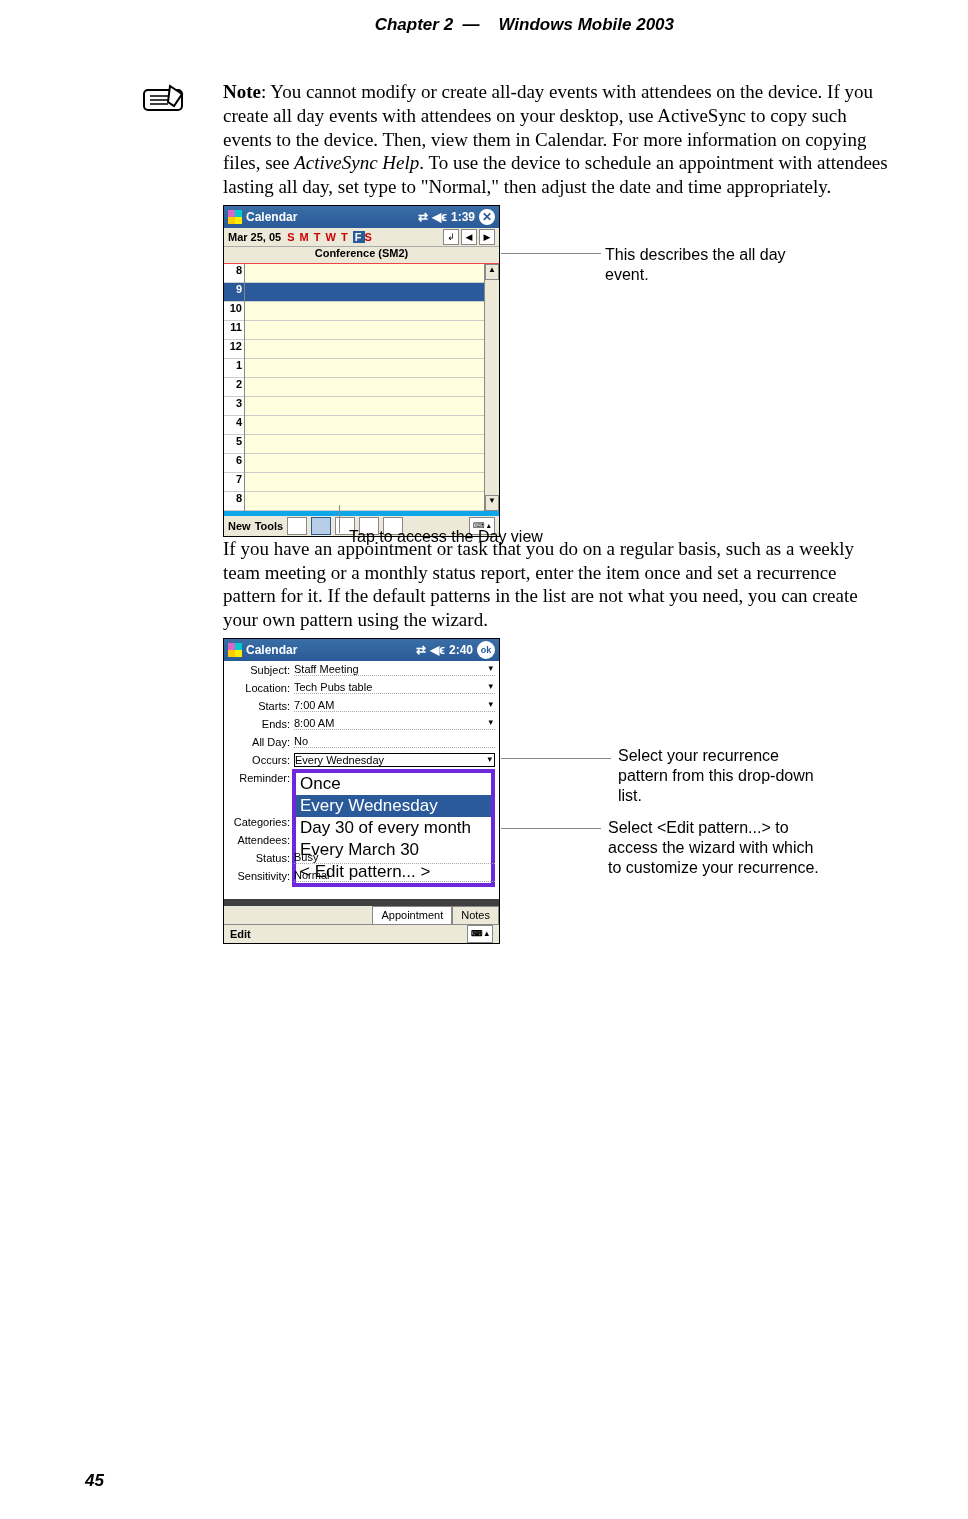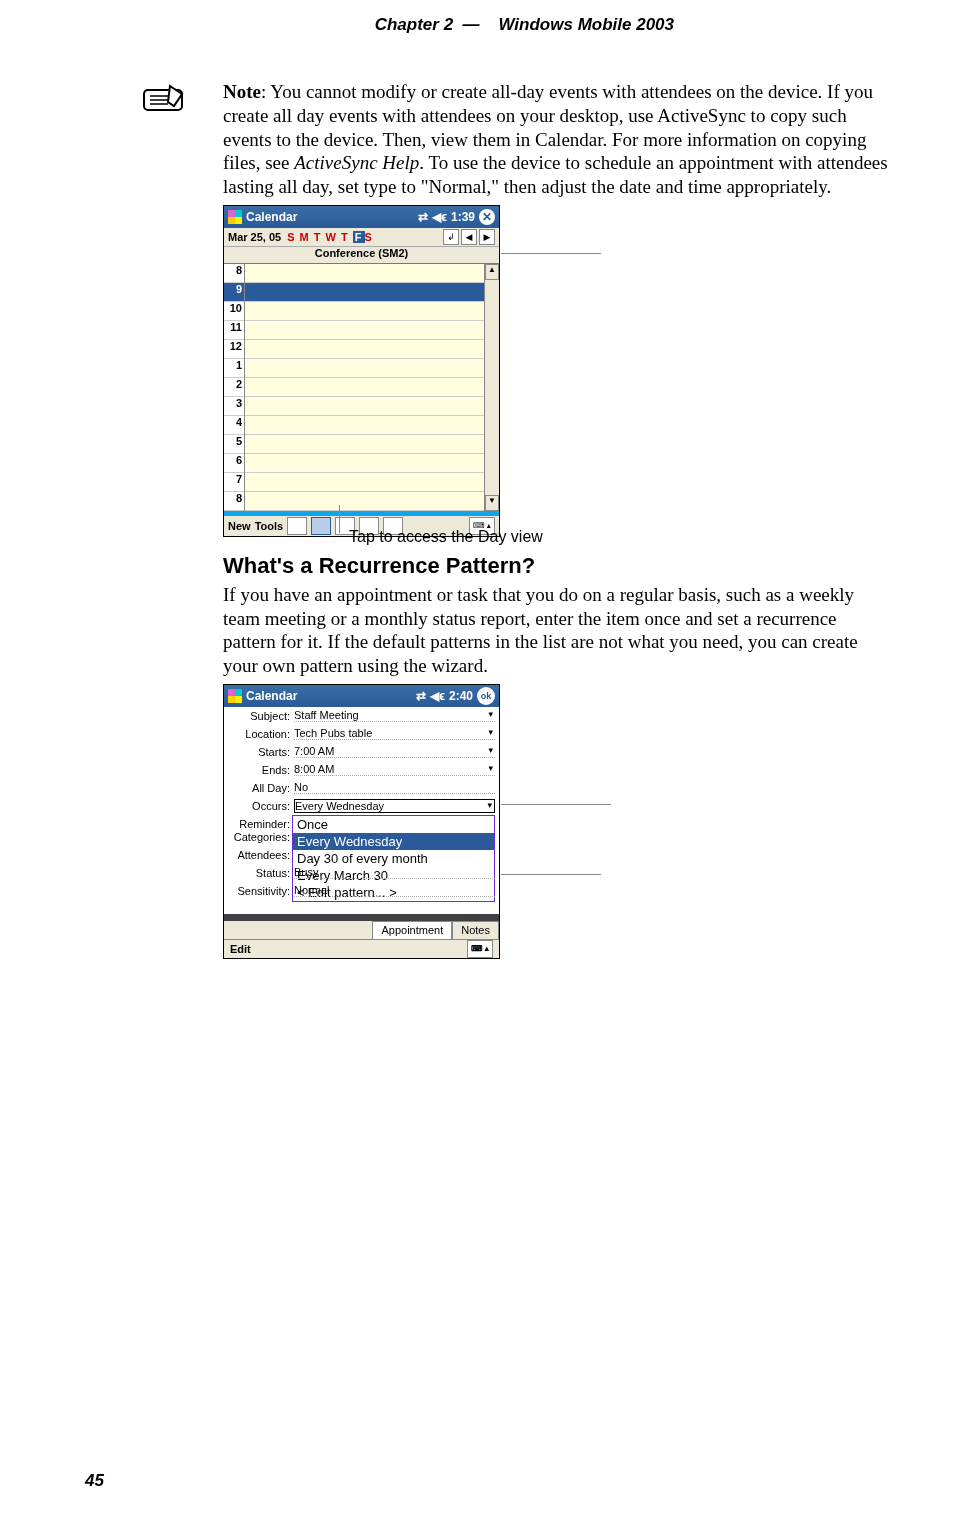--- a/index.html
+++ b/index.html
@@ -110,21 +110,21 @@
   .tool-btn{width:18px;height:16px;border:1px solid #888;background:#fff;}
   .tool-btn.sel{background:#b8cde8;border-color:#2a5a99;}
   .kb-btn{margin-left:auto;width:24px;height:16px;border:1px solid #888;background:#fff;font-size:8px;display:flex;align-items:center;justify-content:center;}
 
   
   .form-body{background:#fff;}
   .form-row{display:flex;align-items:center;height:18px;padding:0 4px;}
   .form-label{width:62px;text-align:right;font-size:11px;padding-right:4px;}
   .form-val{flex:1;font-size:11px;border-bottom:1px dotted #aaa;position:relative;}
   .form-val.dd::after{content:"▾";position:absolute;right:2px;top:0;font-size:9px;}
-  .dropdown-list{border:1px solid #6d28d9;margin:0 4px;font-size:13px;background:#fff;}
+  .dropdown-list{border:4px solid #6d28d9;margin:0 4px;font-size:17px;background:#fff;}
   .dd-item{padding:1px 4px;}
   .dd-item.sel{background:#2a5a99;color:#fff;}
   .tabs-row{height:18px;background:#ece9d8;display:flex;border-top:7px solid #404040;justify-content:flex-end;}
   .tab{padding:2px 8px;border:1px solid #888;border-bottom:none;font-size:11px;background:#ece9d8;}
   .tab.active{background:#fff;}
   .edit-bar{height:18px;background:#ece9d8;border-top:1px solid #888;display:flex;align-items:center;padding:0 6px;font-size:11px;font-weight:bold;}
   .edit-bar .kb-btn{margin-left:auto;}
 
   .callout {
     position:absolute;
@@ -246,26 +246,26 @@
           <div class="tool-btn"></div>
           <div class="tool-btn sel"></div>
           <div class="tool-btn"></div>
           <div class="tool-btn"></div>
           <div class="tool-btn"></div>
           <div class="kb-btn">⌨ ▴</div>
         </div>
       </div>
 
       <div class="callout-line" style="left:278px;top:48px;width:100px;"></div>
+      <div class="callout" style="left:382px;top:40px;width:200px;">This describes the all day event.</div>
 
       <div class="callout-line-v" style="left:116px;top:300px;height:28px;"></div>
       <div class="callout" style="left:126px;top:322px;width:260px;">Tap to access the Day view</div>
     </div>
 
-    <div class="section-head">What's a Recurrence Pattern?</div>
     <p class="p">If you have an appointment or task that you do on a regular basis, such as a weekly team meeting or a monthly status report, enter the item once and set a recurrence pattern for it. If the default patterns in the list are not what you need, you can create your own pattern using the wizard.</p>
 
     <div style="position:relative;margin-top:6px;">
       <div class="screenshot">
         <div class="title-bar">
           <div class="title-left">
             <div class="flag"></div>
             <span>Calendar</span>
           </div>
           <div class="title-right">
@@ -331,22 +331,24 @@
           <div class="tab active">Appointment</div>
           <div class="tab">Notes</div>
         </div>
         <div class="edit-bar">
           <span>Edit</span>
           <div class="kb-btn">⌨ ▴</div>
         </div>
       </div>
 
       <div class="callout-line" style="left:278px;top:120px;width:110px;"></div>
+      <div class="callout" style="left:395px;top:108px;width:210px;">Select your recurrence pattern from this drop-down list.</div>
 
       <div class="callout-line" style="left:278px;top:190px;width:100px;"></div>
+      <div class="callout" style="left:385px;top:180px;width:220px;">Select &lt;Edit pattern...&gt; to access the wizard with which to customize your recurrence.</div>
     </div>
 
   </div>
 
   <div class="footer">
     <span>45</span>
   </div>
 
 </div>
 

